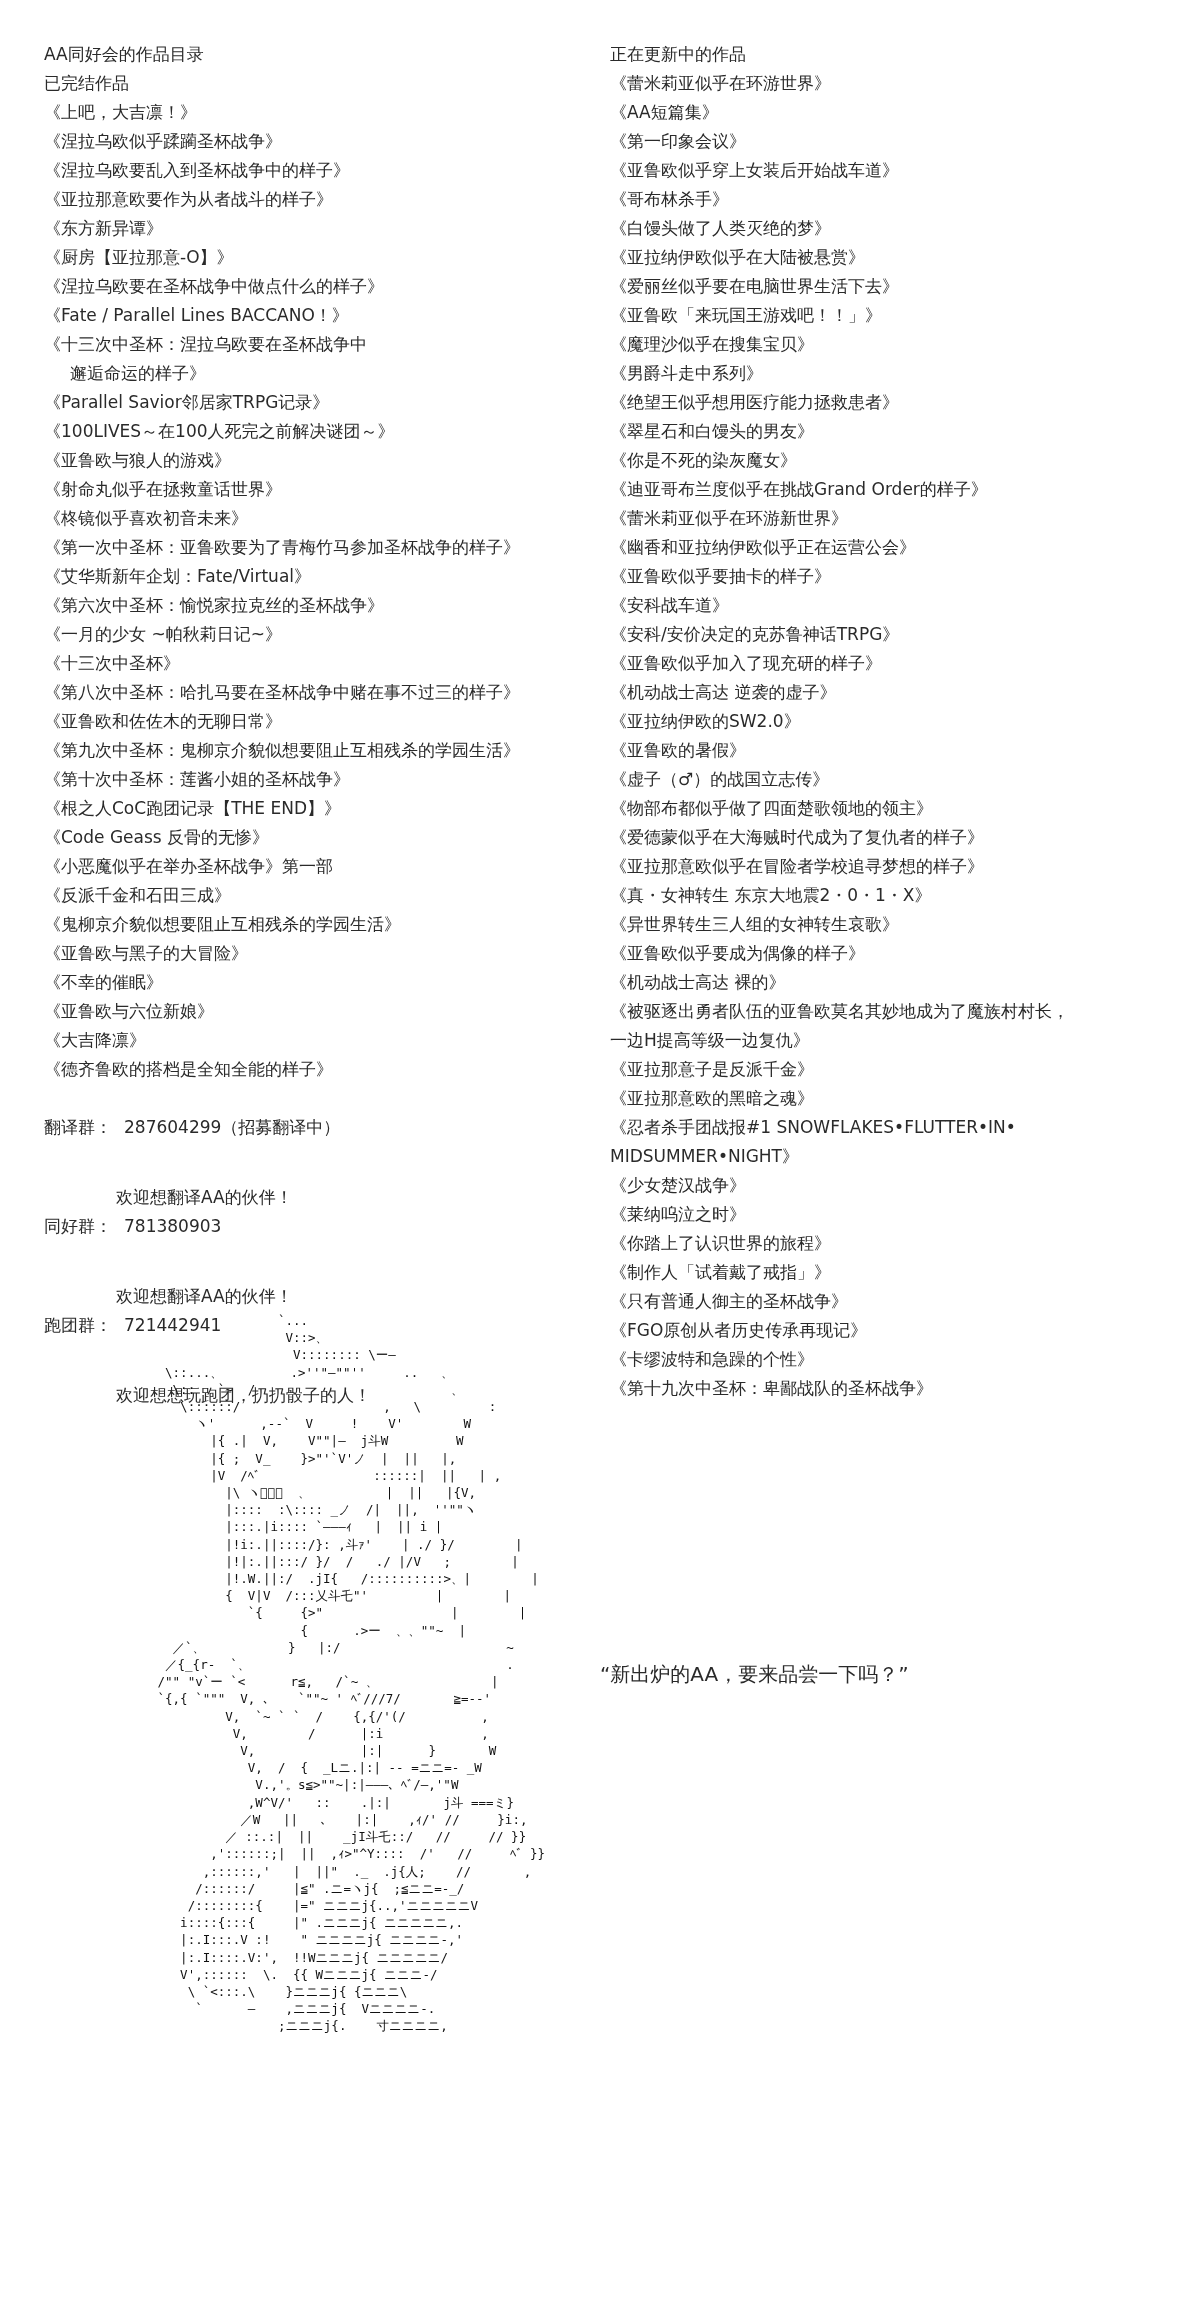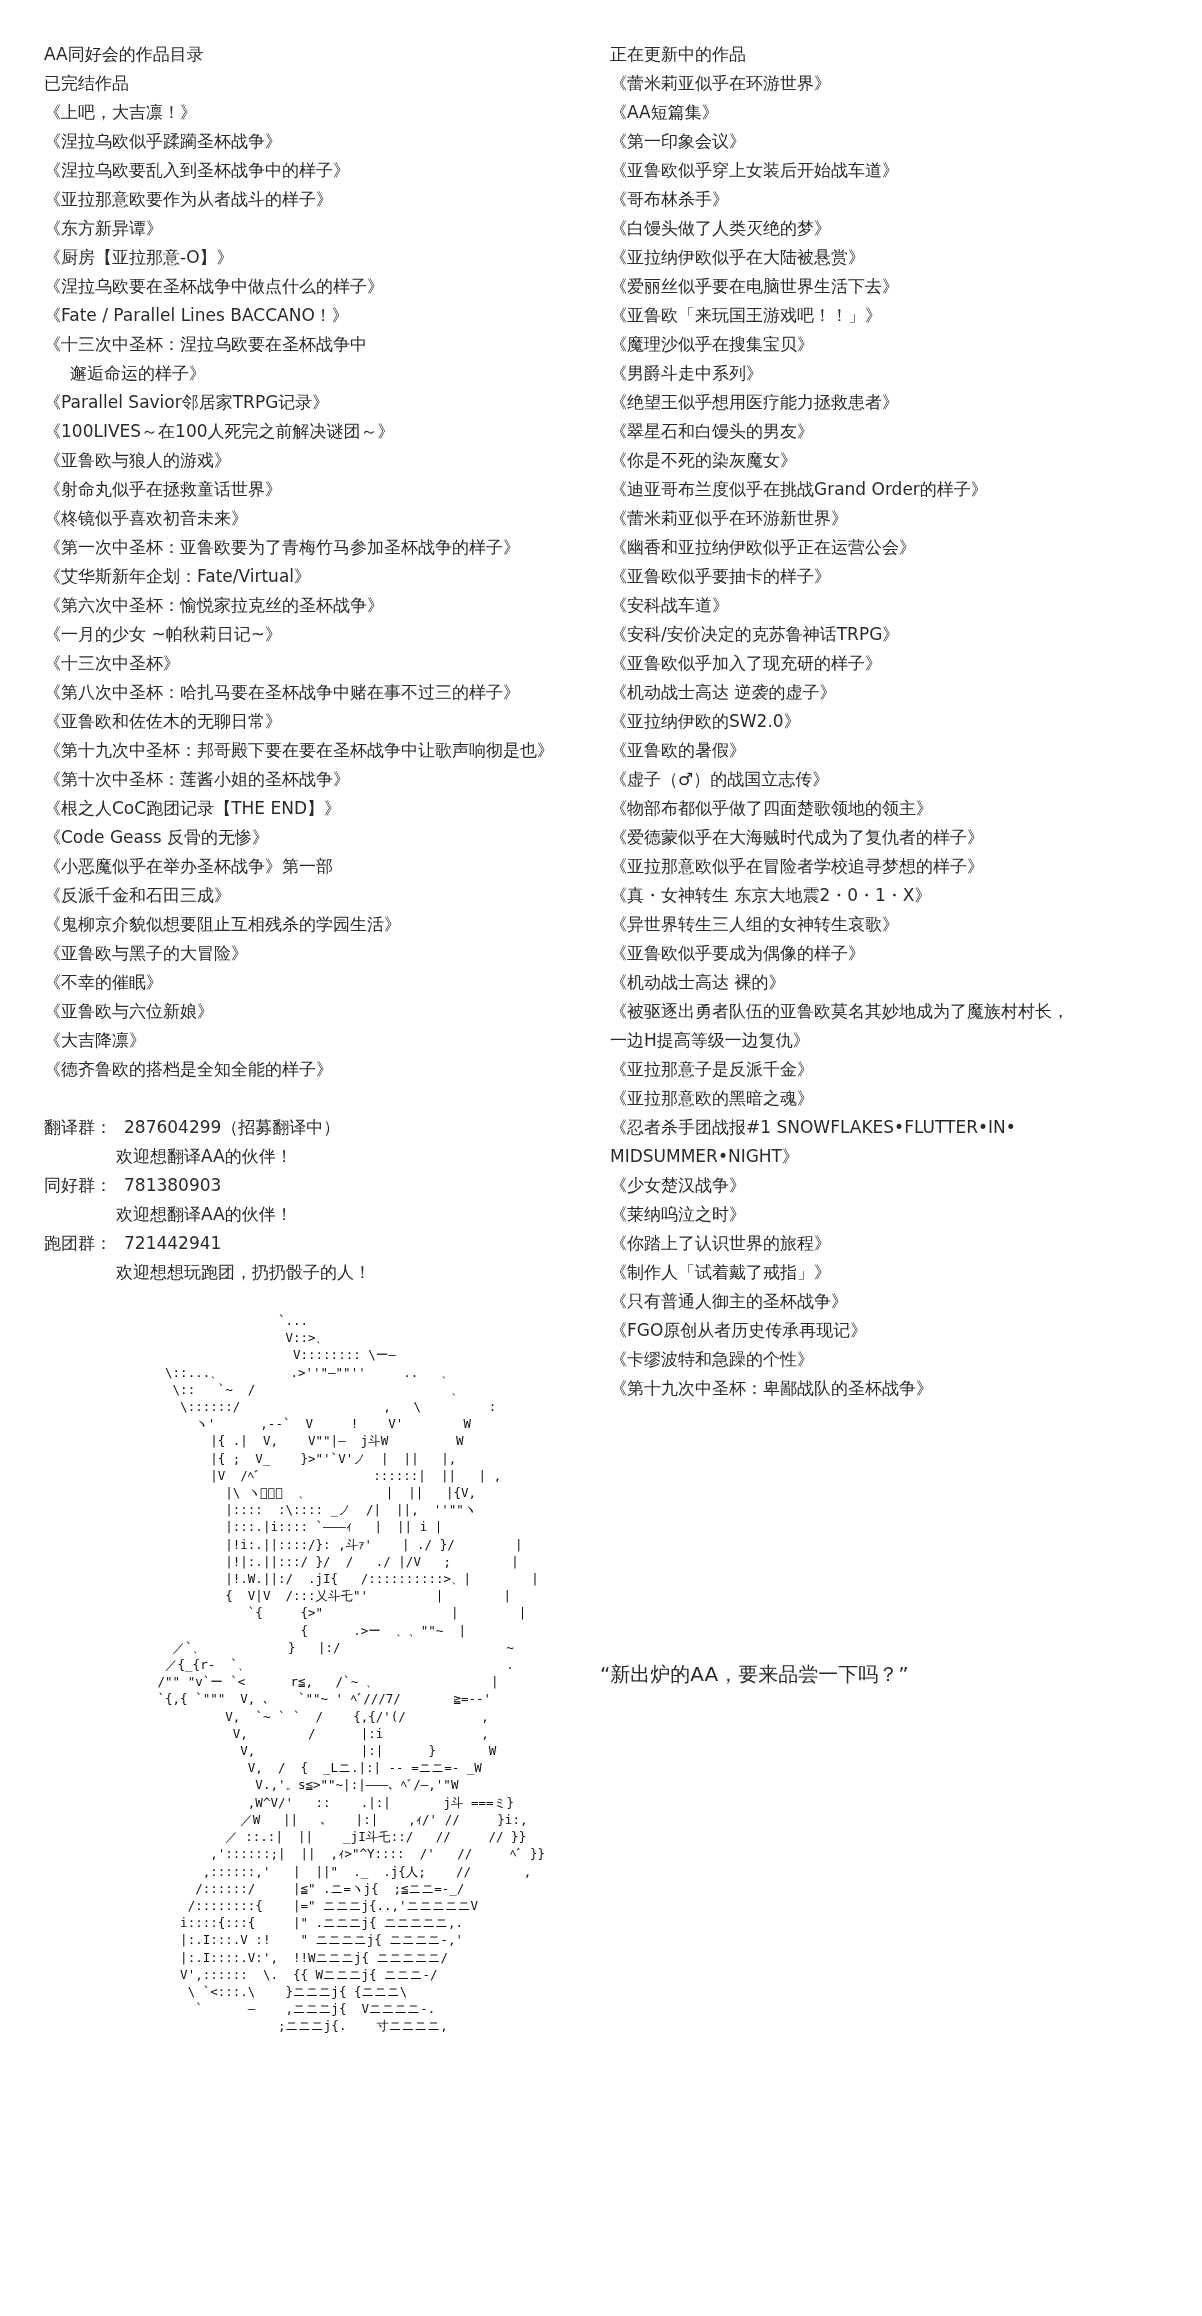--- a/index.html
+++ b/index.html
@@ -10,21 +10,21 @@
   }
   .col { position: absolute; top: 40px; font-size: 17px; line-height: 29px; }
   .col-left { left: 44px; width: 560px; }
   .col-right { left: 610px; width: 580px; }
   .line { white-space: nowrap; height: 29px; }
   .line.wrap-indent { padding-left: 26px; }
   .work { white-space: nowrap; }
   .gap { height: 29px; }
   .group-row { display: flex; white-space: nowrap; height: 29px; gap: 8px; }
   .group-label { width: 72px; }
-  .group-sub { padding-left: 72px; white-space: nowrap; height: 29px; }
+  .group-sub { padding-left: 72px; white-space: nowrap; height: 29px; margin-top: 41px; }
   .quote {
     position: absolute; left: 600px; top: 1660px;
     font-size: 20px; line-height: 29px; white-space: nowrap;
   }
   .aa {
     position: absolute; left: 150px; top: 1312px;
     margin: 0;
     font-family: "DejaVu Sans Mono", "Liberation Mono", monospace;
     font-size: 12.5px; line-height: 17.2px; color: #111;
     white-space: pre;
@@ -52,21 +52,21 @@
       <div class="line work">《亚鲁欧与狼人的游戏》</div>
       <div class="line work">《射命丸似乎在拯救童话世界》</div>
       <div class="line work">《柊镜似乎喜欢初音未来》</div>
       <div class="line work">《第一次中圣杯：亚鲁欧要为了青梅竹马参加圣杯战争的样子》</div>
       <div class="line work">《艾华斯新年企划：Fate/Virtual》</div>
       <div class="line work">《第六次中圣杯：愉悦家拉克丝的圣杯战争》</div>
       <div class="line work">《一月的少女 ~帕秋莉日记~》</div>
       <div class="line work">《十三次中圣杯》</div>
       <div class="line work">《第八次中圣杯：哈扎马要在圣杯战争中赌在事不过三的样子》</div>
       <div class="line work">《亚鲁欧和佐佐木的无聊日常》</div>
-      <div class="line work">《第十九次中圣杯：邦哥殿下要在要在圣杯战争中让歌声响彻是也》</div>
+      <div class="line work">《第九次中圣杯：鬼柳京介貌似想要阻止互相残杀的学园生活》</div>
       <div class="line work">《第十次中圣杯：莲酱小姐的圣杯战争》</div>
       <div class="line work">《根之人CoC跑团记录【THE END】》</div>
       <div class="line work">《Code Geass 反骨的无惨》</div>
       <div class="line work">《小恶魔似乎在举办圣杯战争》第一部</div>
       <div class="line work">《反派千金和石田三成》</div>
       <div class="line work">《鬼柳京介貌似想要阻止互相残杀的学园生活》</div>
       <div class="line work">《亚鲁欧与黑子的大冒险》</div>
       <div class="line work">《不幸的催眠》</div>
       <div class="line work">《亚鲁欧与六位新娘》</div>
       <div class="line work">《大吉降凛》</div>

